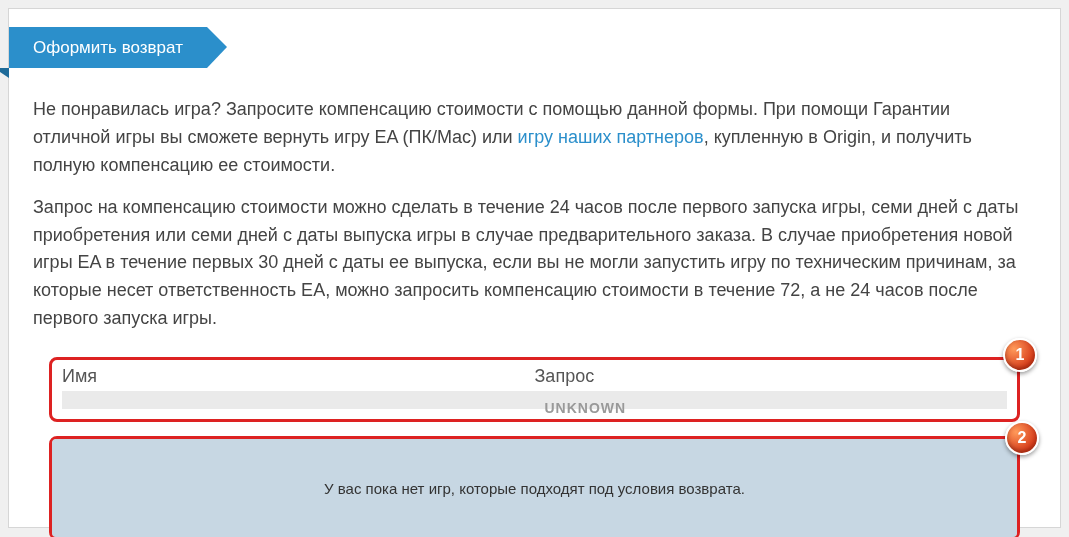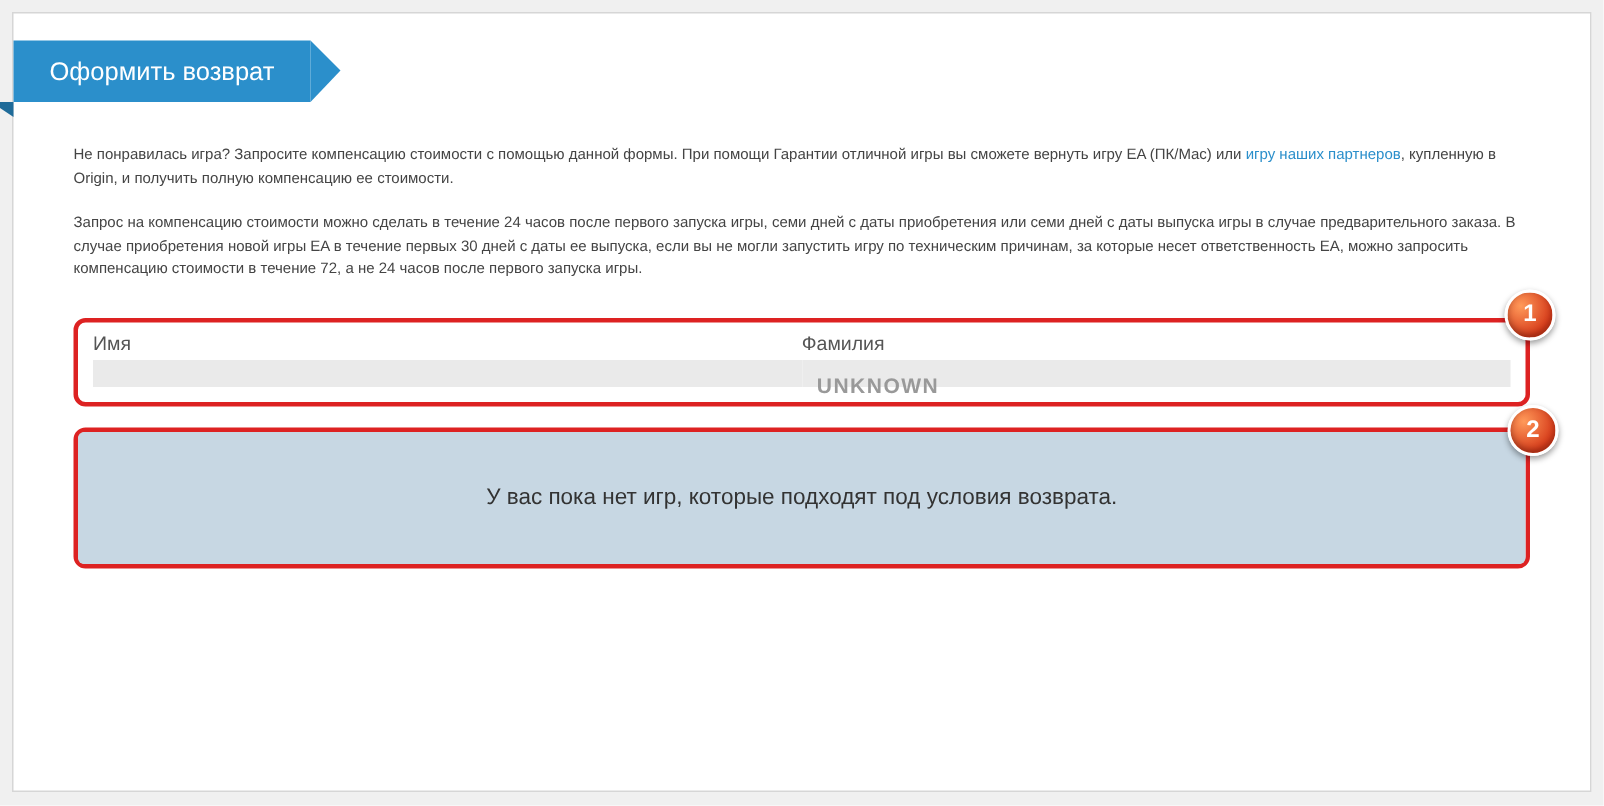--- a/index.html
+++ b/index.html
@@ -42,37 +42,37 @@
       content: "";
       position: absolute;
       right: -20px;
       top: 0;
       width: 0; height: 0;
       border-top: 20px solid transparent;
       border-bottom: 21px solid transparent;
       border-left: 20px solid #2b8fcb;
     }
     .content {
-      padding: 24px 40px 10px 40px;
-      font-size: 10px;
+      padding: 24px 40px 10px 24px;
+      font-size: 18px;
       color: #444;
       line-height: 1.55;
     }
     .content p { margin-bottom: 14px; }
     .link { color: #2b8fcb; text-decoration: none; cursor: pointer; }
     .highlight-area { position: relative; margin: 0 40px; }
     .box1 {
       border: 3px solid #d22;
       border-radius: 8px;
       padding: 6px 10px 10px 10px;
       position: relative;
     }
     .fields { display: flex; gap: 0; }
     .field { flex: 1; }
-    .field-label { font-size: 13px; color: #555; margin-bottom: 4px; display: block; }
+    .field-label { font-size: 18px; color: #555; margin-bottom: 4px; display: block; }
     .field-value {
       background: #eaeaea;
       height: 18px;
       line-height: 34px;
       padding: 0 10px;
       color: #999;
       font-weight: bold;
       font-size: 14px;
       letter-spacing: 1px;
     }
@@ -99,21 +99,21 @@
     }
     .marker1 { top: -22px; right: -20px; }
     .box2-wrap { position: relative; margin-top: 14px; }
     .box2 {
       border: 3px solid #d22;
       border-radius: 8px;
       position: relative;
     }
     .notice {
       background: #c7d7e3;
-      height: 88px;
+      height: 98px;
       display: flex;
       align-items: center;
       justify-content: center;
       font-size: 15px;
       color: #333;
       border-radius: 4px;
     }
     .marker2 { top: -18px; right: -22px; }
   </style>
 </head>
@@ -138,21 +138,21 @@
   <div class="highlight-area">
 
     <div class="box1">
       <div class="marker marker1">1</div>
       <div class="fields">
         <div class="field">
           <span class="field-label">Имя</span>
           <div class="field-value"></div>
         </div>
         <div class="field">
-          <span class="field-label">Фамилия</span>
+          <span class="field-label">Запрос</span>
           <div class="field-value">UNKNOWN</div>
         </div>
       </div>
     </div>
 
     <div class="box2-wrap">
       <div class="box2">
         <div class="marker marker2">2</div>
         <div class="notice">У вас пока нет игр, которые подходят под условия возврата.</div>
       </div>

